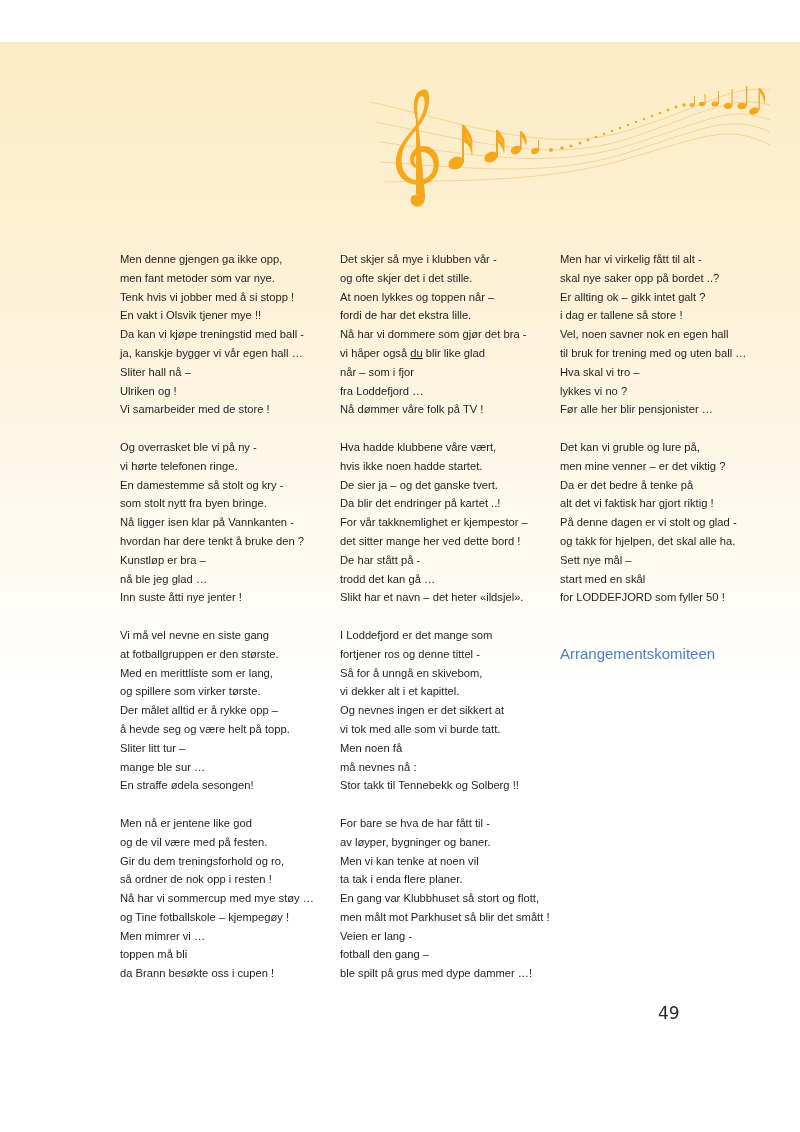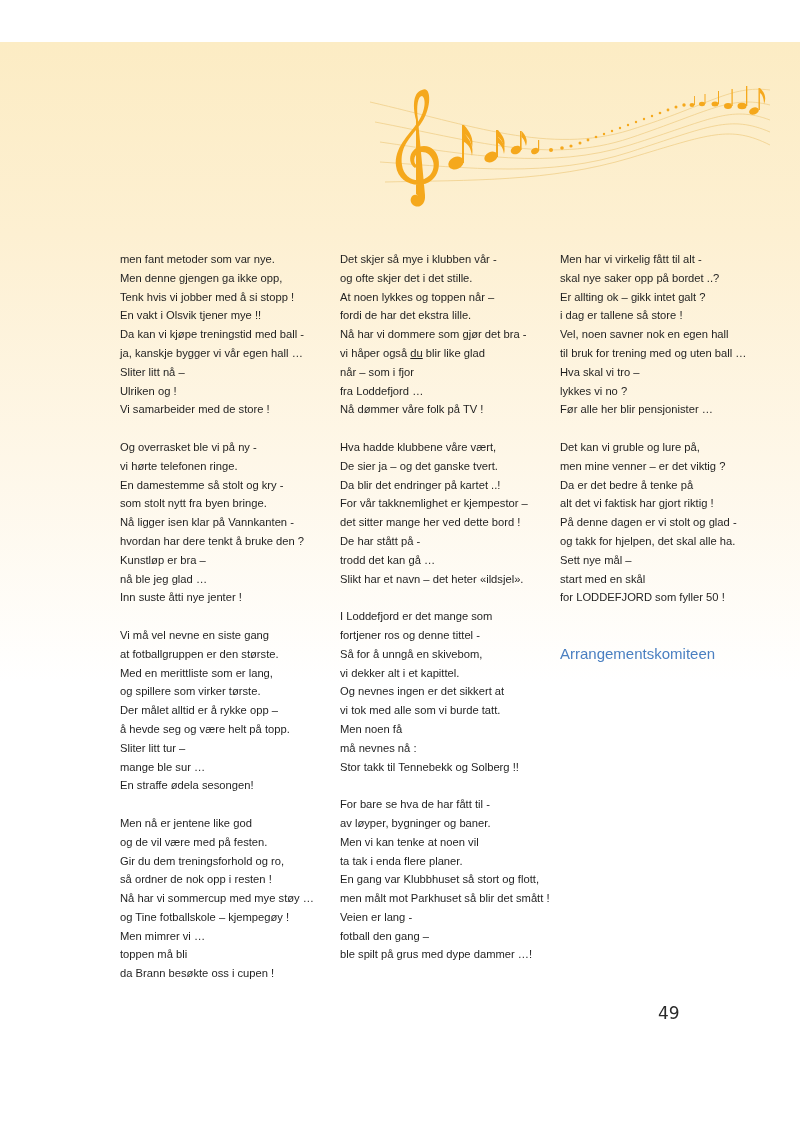--- a/index.html
+++ b/index.html
@@ -91,27 +91,27 @@
     <ellipse cx="372" cy="36" rx="4.5" ry="3.2"></ellipse>
       <rect x="376" y="16" width="1.3" height="20"></rect>
     <ellipse cx="384" cy="41" rx="5" ry="3.5" transform="rotate(-20 384 41)"></ellipse>
     <rect x="388.5" y="18" width="1.4" height="22"></rect>
     <path d="M389.9 18 C 394 22, 397 27, 394 34 C 394 28, 392 24, 389.9 23 Z"></path>
   </g>
 </svg>
 
 <div class="column col-1">
   <div class="stanza">
+    <span class="line">Men denne gjengen ga ikke opp,</span>
     <span class="line">men fant metoder som var nye.</span>
-    <span class="line">Men denne gjengen ga ikke opp,</span>
     <span class="line">Tenk hvis vi jobber med å si stopp !</span>
     <span class="line">En vakt i Olsvik tjener mye !!</span>
     <span class="line">Da kan vi kjøpe treningstid med ball -</span>
     <span class="line">ja, kanskje bygger vi vår egen hall …</span>
-    <span class="line">Sliter litt nå –</span>
+    <span class="line">Sliter hall nå –</span>
     <span class="line">Ulriken og !</span>
     <span class="line">Vi samarbeider med de store !</span>
   </div>
   <div class="stanza">
     <span class="line">Og overrasket ble vi på ny -</span>
     <span class="line">vi hørte telefonen ringe.</span>
     <span class="line">En damestemme så stolt og kry -</span>
     <span class="line">som stolt nytt fra byen bringe.</span>
     <span class="line">Nå ligger isen klar på Vannkanten -</span>
     <span class="line">hvordan har dere tenkt å bruke den ?</span>
@@ -150,20 +150,21 @@
     <span class="line">At noen lykkes og toppen når –</span>
     <span class="line">fordi de har det ekstra lille.</span>
     <span class="line">Nå har vi dommere som gjør det bra -</span>
     <span class="line"><span>vi håper også </span><u>du</u><span> blir like glad</span></span>
     <span class="line">når – som i fjor</span>
     <span class="line">fra Loddefjord …</span>
     <span class="line">Nå dømmer våre folk på TV !</span>
   </div>
   <div class="stanza">
     <span class="line">Hva hadde klubbene våre vært,</span>
+    <span class="line">hvis ikke noen hadde startet.</span>
     <span class="line">De sier ja – og det ganske tvert.</span>
     <span class="line">Da blir det endringer på kartet ..!</span>
     <span class="line">For vår takknemlighet er kjempestor –</span>
     <span class="line">det sitter mange her ved dette bord !</span>
     <span class="line">De har stått på -</span>
     <span class="line">trodd det kan gå …</span>
     <span class="line">Slikt har et navn – det heter «ildsjel».</span>
   </div>
   <div class="stanza">
     <span class="line">I Loddefjord er det mange som</span>

